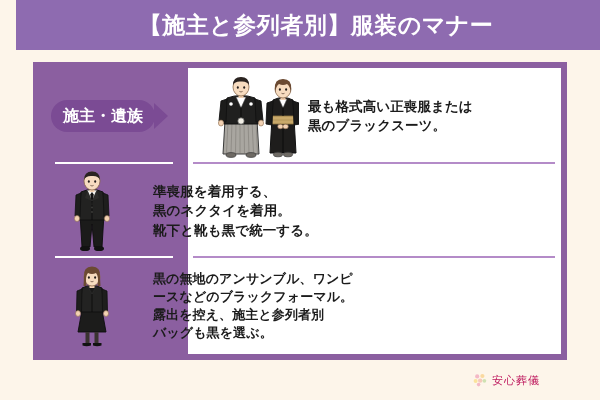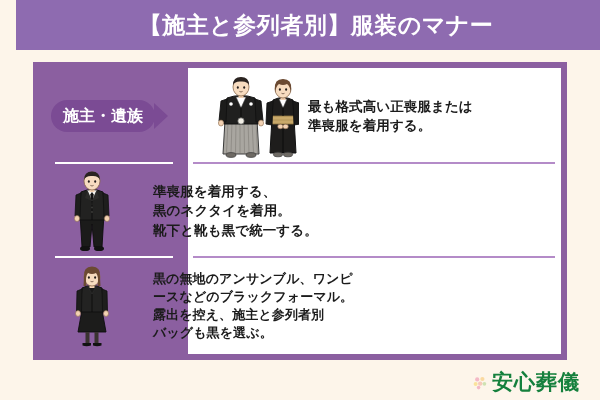--- a/index.html
+++ b/index.html
@@ -169,23 +169,23 @@
     align-items: center;
     gap: 4px;
   }
   .logo-mark {
     width: 16px;
     height: 16px;
     position: relative;
     flex: 0 0 16px;
   }
   .logo-text {
-    color: #15803d;
-    font-size: 21px;
-    font-weight: bold;
+    color: #be185d;
+    font-size: 11px;
+    font-weight: normal;
     letter-spacing: 1px;
     line-height: 1;
     white-space: nowrap;
   }
 </style>
 </head>
 <body>
 
 <div class="header">
   <div class="header-title">【施主と参列者別】服装のマナー</div>
@@ -272,21 +272,21 @@
           <ellipse cx="84.9" cy="15.5" rx="1" ry="1.3" fill="#241E1B"></ellipse>
           <ellipse cx="91.1" cy="15.5" rx="1" ry="1.3" fill="#241E1B"></ellipse>
           <path d="M86.5 19.3 Q88 20.4 89.5 19.3" stroke="#6B5242" stroke-width="0.8" fill="none"></path>
 
           <ellipse cx="83" cy="80.5" rx="4.6" ry="2.3" fill="#6E6A64" stroke="#3A3A3A" stroke-width="0.7"></ellipse>
           <ellipse cx="93" cy="80.5" rx="4.6" ry="2.3" fill="#6E6A64" stroke="#3A3A3A" stroke-width="0.7"></ellipse>
         </svg>
       </div>
       <div class="text-col">
         <div class="desc">最も格式高い正喪服または
-準喪服を着用する。</div>
+黒のブラックスーツ。</div>
       </div>
     </div>
 
     <div class="row row-2">
       <div class="illus-col">
 
         <svg width="56" height="86" viewBox="0 0 56 86">
 
           <path d="M16 46 L40 46 L38 79 L30 79 L28 56 L26 79 L18 79 Z" fill="#1B1B1A" stroke="#0D0D0D" stroke-width="0.9"></path>
 

